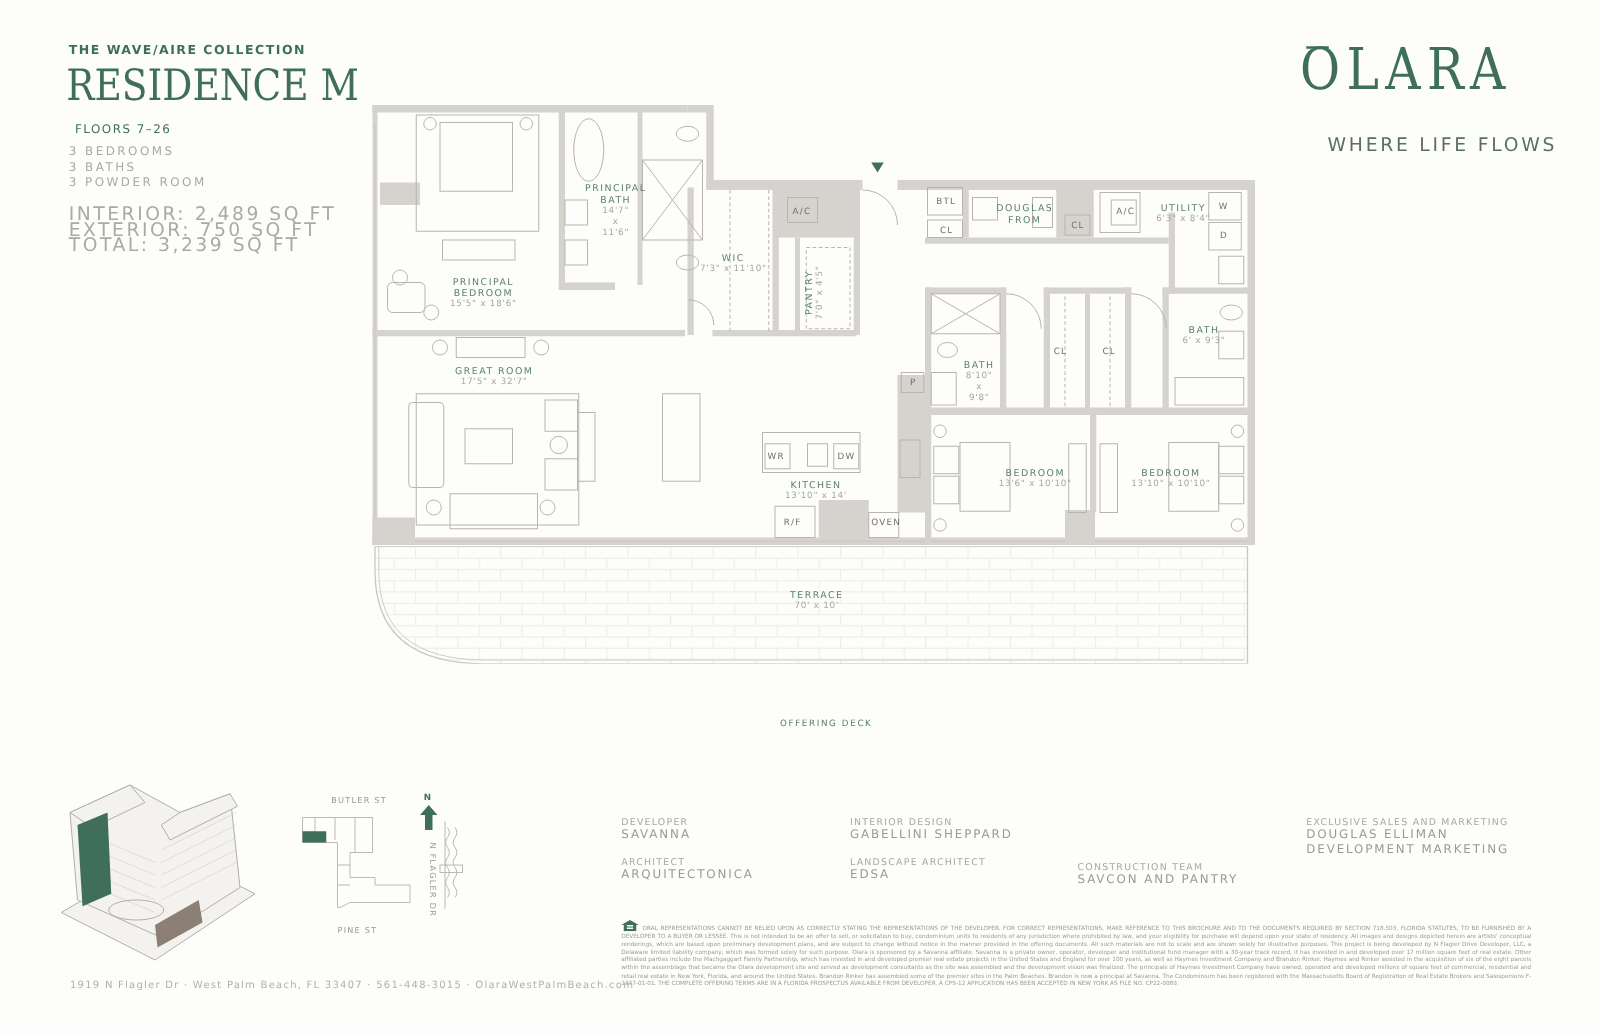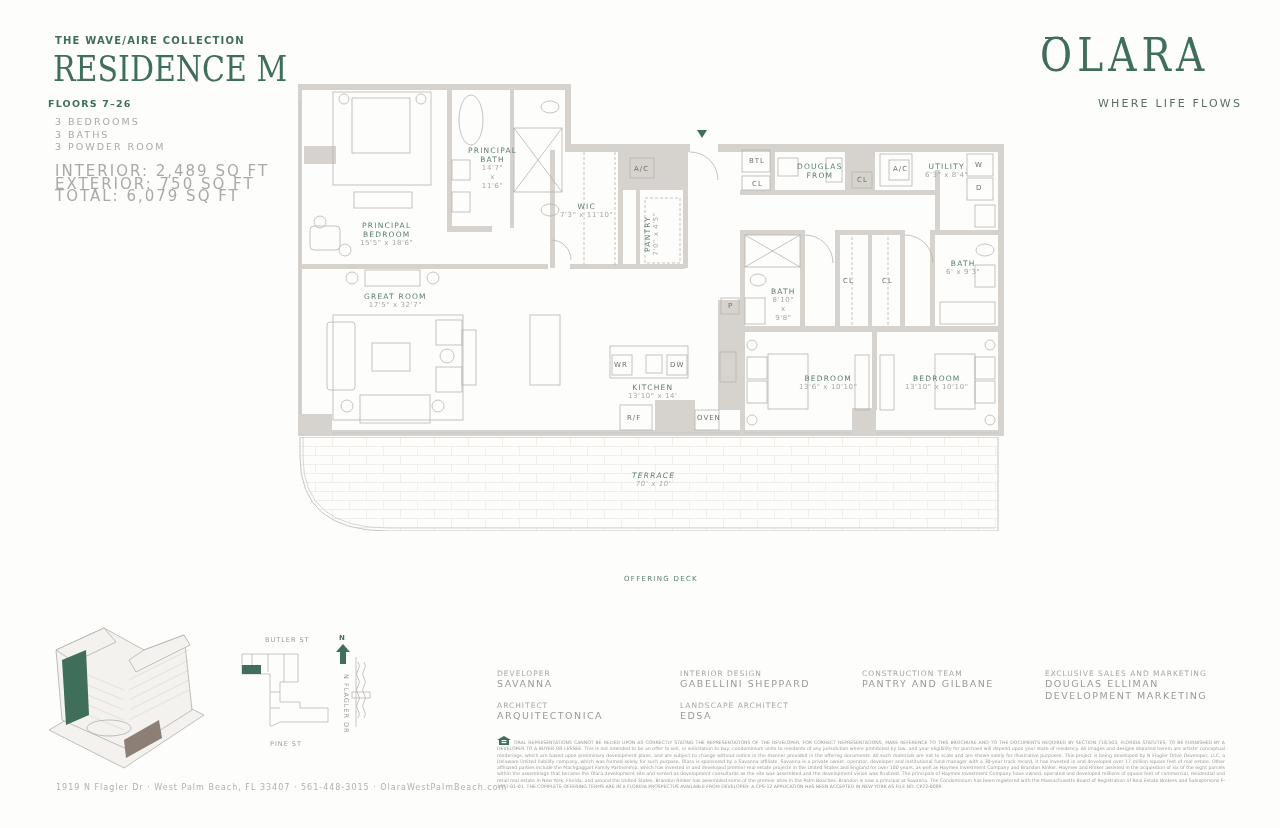--- a/index.html
+++ b/index.html
@@ -4,59 +4,59 @@
   <style>
     html, body { margin: 0; padding: 0; }
     body {
       width: 1280px; height: 828px; background: #fdfdfc; position: relative; overflow: hidden;
       font-family: "DejaVu Sans", sans-serif; color: #a8a8a4;
     }
     .abs { position: absolute; }
     
     .collection { left: 55px; top: 35px; font-size: 10px; letter-spacing: 1.2px; color: #3f6f5a; font-weight: bold; }
     .residence { left: 53px; top: 49px; font-family: "DejaVu Serif", serif; font-size: 30px; letter-spacing: 0px; color: #3f6f5a; transform: scaleY(1.15); transform-origin: top left; font-weight: normal; }
-    .floors { left: 48px; top: 98px; font-size: 9.5px; letter-spacing: 1.2px; color: #3f6f5a; font-weight: bold; }
+    .floors { left: 60px; top: 98px; font-size: 9.5px; letter-spacing: 1.2px; color: #3f6f5a; font-weight: normal; }
     .specs { left: 55px; top: 116px; font-size: 9.5px; letter-spacing: 2px; line-height: 12.5px; color: #a9a9a6; }
     .specs2 { left: 55px; top: 165px; font-size: 15px; letter-spacing: 2px; line-height: 12.5px; color: #a9a9a6; }
     
     .logo { left: 1040px; top: 28px; font-family: "DejaVu Serif", serif; font-size: 46px; letter-spacing: 6px; color: #3f6f5a; font-weight: normal; transform: scaleX(0.85); transform-origin: top left;}
     .logo-bar { left: 1045px; top: 37px; width: 18px; height: 2px; background: #3f6f5a; }
-    .tagline { left: 1062px; top: 97px; font-size: 11px; letter-spacing: 2.2px; color: #5a6f66; margin-left: 36px; }
+    .tagline { left: 1062px; top: 107px; font-size: 15px; letter-spacing: 2.2px; color: #5a6f66; }
 
     
     .plan { left: 296px; top: 84px; width: 708px; height: 352px; }
     .room-label { position: absolute; text-align: center; font-size: 7.5px; letter-spacing: 1.2px; color: #5b7f70; line-height: 9px; white-space: nowrap; }
     .room-dim { display: block; color: #a6a6a2; font-size: 7px; letter-spacing: 0.6px; }
     .fix-label { position: absolute; font-size: 7px; letter-spacing: 1px; color: #6f6f6a; text-align:center; }
     .terrace { left: 298px; top: 437px; width: 702px; height: 94px; }
     .amenity { left: 624px; top: 575px; font-size: 7px; letter-spacing: 1.3px; color: #5b7f70; }
 
     
-    .credit-h { font-size: 7.5px; letter-spacing: 1px; color: #a6a6a2; margin-top: 16px; }
+    .credit-h { font-size: 7.5px; letter-spacing: 1px; color: #a6a6a2; }
     .credit-v { font-size: 9.5px; letter-spacing: 1.5px; color: #9a9a96; line-height: 12px; }
     .address { left: 56px; top: 783px; font-size: 8px; letter-spacing: 1px; color: #b0b0ac; }
     .disclaimer { left: 497px; top: 736px; width: 728px; font-size: 4.6px; line-height: 6.3px; color: #9b9b97; text-align: justify; }
     .eho { display:inline-block; width: 14px; height: 9px; vertical-align: -1px; margin-right: 3px; }
     .street { font-size: 6.5px; letter-spacing: 1px; color: #9a9a96; }
   </style>
 </head>
 <body>
 
 <div class="abs collection">THE WAVE/AIRE COLLECTION</div>
 <div class="abs residence">RESIDENCE M</div>
 <div class="abs floors">FLOORS 7–26</div>
 <div class="abs specs">
   <div>3 BEDROOMS</div>
   <div>3 BATHS</div>
   <div>3 POWDER ROOM</div>
 </div>
 <div class="abs specs2">
   <div>INTERIOR: 2,489 SQ FT</div>
   <div>EXTERIOR: 750 SQ FT</div>
-  <div>TOTAL: 6,079 SQ FT</div>
+  <div>TOTAL: 3,239 SQ FT</div>
 </div>
 
 <div class="abs logo-bar"></div>
 <div class="abs logo">OLARA</div>
 <div class="abs tagline">WHERE LIFE FLOWS</div>
 
 <svg class="abs plan" viewBox="296 84 708 352" width="708" height="352">
   <g fill="#d6d2cd" stroke="none">
 
     <rect x="298" y="84" width="252" height="6"></rect>
@@ -285,21 +285,21 @@
 <svg class="abs terrace" viewBox="0 0 702 94" width="702" height="94">
   <defs>
     <pattern id="tile" width="34" height="18" patternUnits="userSpaceOnUse">
       <rect width="34" height="18" fill="#fdfdfc"></rect>
       <path d="M0 0.5 H34 M0 9.5 H34 M0.5 0 V9 M17.5 9 V18" stroke="#ecebe8" stroke-width="0.8" fill="none"></path>
     </pattern>
   </defs>
   <path d="M2 0 H700 V94 H90 Q2 94 2 20 Z" fill="url(#tile)" stroke="#c9c6c1" stroke-width="1"></path>
   <path d="M5 0 V20 Q5 91 90 91 H697" fill="none" stroke="#c9c6c1" stroke-width="0.7"></path>
 </svg>
-<div class="room-label" style="left:632px;top:471px;font-style:italic;">
+<div class="room-label" style="left:632px;top:471px;">
   <span>TERRACE</span>
   <span class="room-dim">70' x 10'</span>
 </div>
 <div class="abs amenity">OFFERING DECK</div>
 
 <svg class="abs" style="left:44px;top:620px;" width="165" height="150" viewBox="0 0 165 150">
   <g stroke="#b3afaa" stroke-width="0.8" fill="#f3f2ef">
     <polygon points="5,110 80,148 160,95 90,60"></polygon>
     <polygon points="12,30 60,8 100,30 140,15 148,90 85,130 18,100"></polygon>
     <polygon points="12,30 60,8 72,22 30,42"></polygon>
@@ -356,23 +356,23 @@
   <div class="credit-v">ARQUITECTONICA</div>
 </div>
 <div class="abs" style="left:680px;top:653px;">
   <div class="credit-h">INTERIOR DESIGN</div>
   <div class="credit-v">GABELLINI SHEPPARD</div>
 </div>
 <div class="abs" style="left:680px;top:685px;">
   <div class="credit-h">LANDSCAPE ARCHITECT</div>
   <div class="credit-v">EDSA</div>
 </div>
-<div class="abs" style="left:862px;top:653px;">
+<div class="abs" style="left:862px;top:689px;">
   <div class="credit-h">CONSTRUCTION TEAM</div>
-  <div class="credit-v">PANTRY AND GILBANE</div>
+  <div class="credit-v">SAVCON AND PANTRY</div>
 </div>
 <div class="abs" style="left:1045px;top:653px;">
   <div class="credit-h">EXCLUSIVE SALES AND MARKETING</div>
   <div class="credit-v">DOUGLAS ELLIMAN</div>
   <div class="credit-v">DEVELOPMENT MARKETING</div>
 </div>
 
 <div class="abs disclaimer">
   <svg class="eho" viewBox="0 0 14 9">
     <polygon points="7,0 14,4 12,4 12,9 2,9 2,4 0,4" fill="#3f6f5a"></polygon>

